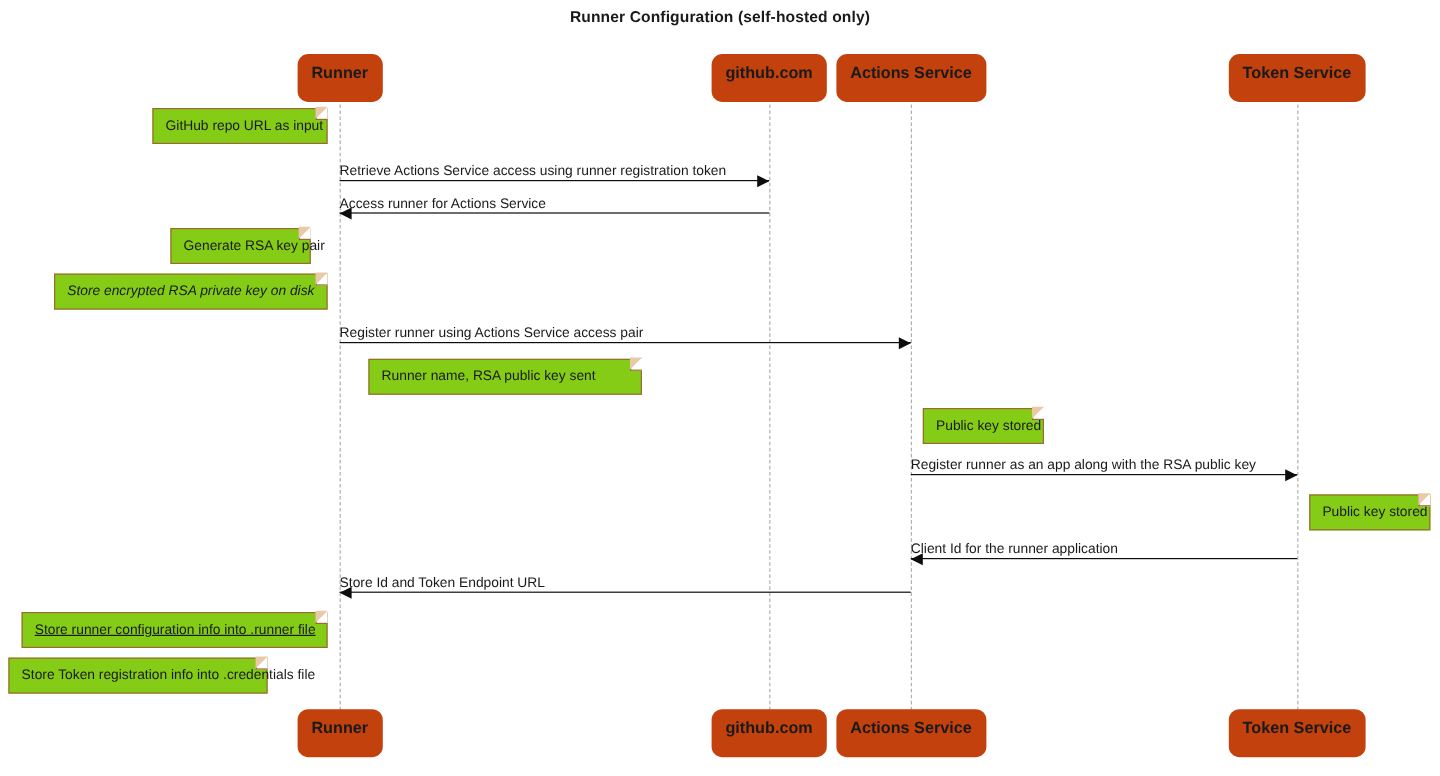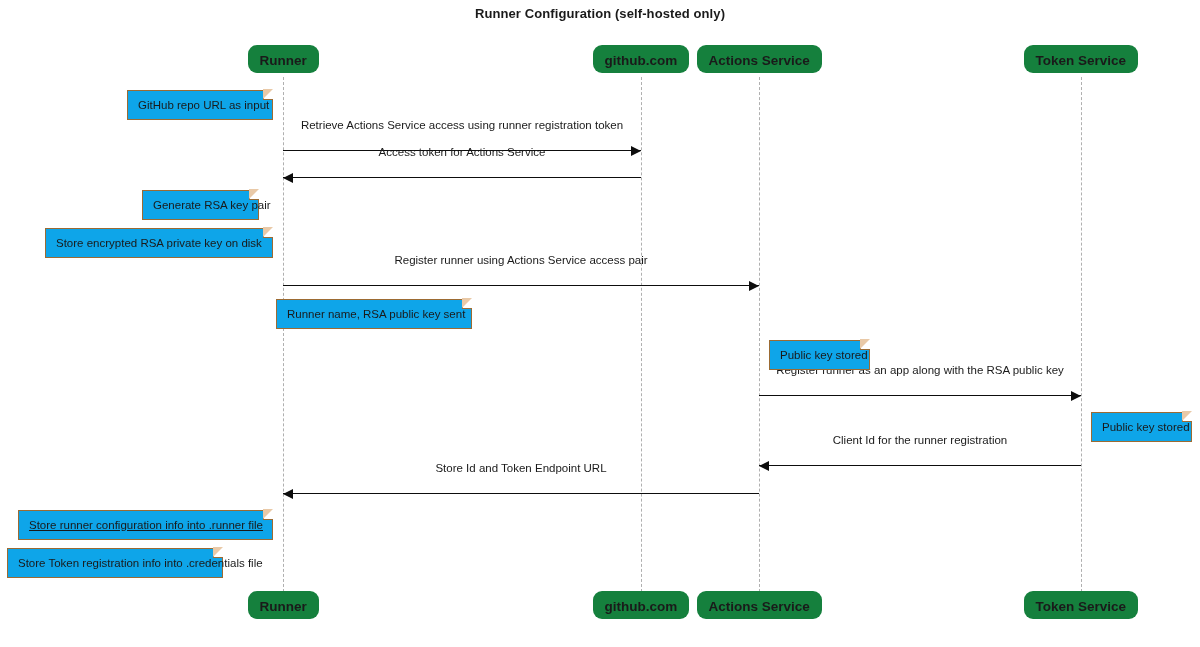--- a/index.html
+++ b/index.html
@@ -30,36 +30,36 @@
     color: #1a1a1a;
     letter-spacing: 0.1px;
   }
   .lifeline {
     position: absolute;
     width: 0;
     border-left: 1px dashed #b0b0b0;
   }
   .participant {
     position: absolute;
-    height: 28px;
+    height: 40px;
     line-height: 32px;
-    background: #15803d;
+    background: #c2410c;
     border-radius: 9px;
     text-align: center;
     font-size: 13.5px;
     font-weight: bold;
     color: #1a1a1a;
     white-space: nowrap;
     box-sizing: border-box;
     padding: 0 12px;
   }
   .note {
     position: absolute;
     box-sizing: border-box;
-    background: #0ea5e9;
+    background: #84cc16;
     border: 1px solid #9c6b33;
     font-size: 11.5px;
     color: #1a1a1a;
     white-space: nowrap;
     height: 30px;
     line-height: 28px;
     padding: 0 10px;
   }
   .note .fold {
     position: absolute;
@@ -102,22 +102,22 @@
     border-bottom: 5px solid transparent;
   }
   .msg .head.right {
     border-left: 10px solid #0d0d0d;
   }
   .msg .head.left {
     border-right: 10px solid #0d0d0d;
   }
   .msg .label {
     position: absolute;
-    bottom: 19px;
-    text-align: center;
+    bottom: 1px;
+    text-align: left;
     font-size: 11.5px;
     color: #1a1a1a;
     white-space: nowrap;
     width: 100%;
     left: 0;
   }
 </style>
 </head>
 <body>
 
@@ -145,47 +145,47 @@
     </div>
   <div id="messages">
       <div class="msg" style="left: 283px; top: 150px; width: 358px;">
         <div class="line" style="width: 358px;"></div>
         <div class="head right" style="left: 348px;"></div>
         <div class="label">Retrieve Actions Service access using runner registration token</div>
       </div>
       <div class="msg" style="left: 283px; top: 177px; width: 358px;">
         <div class="line" style="width: 358px;"></div>
         <div class="head left" style="left: 0px;"></div>
-        <div class="label">Access token for Actions Service</div>
+        <div class="label">Access runner for Actions Service</div>
       </div>
       <div class="msg" style="left: 283px; top: 285px; width: 476px;">
         <div class="line" style="width: 476px;"></div>
         <div class="head right" style="left: 466px;"></div>
         <div class="label">Register runner using Actions Service access pair</div>
       </div>
       <div class="msg" style="left: 759px; top: 395px; width: 322px;">
         <div class="line" style="width: 322px;"></div>
         <div class="head right" style="left: 312px;"></div>
         <div class="label">Register runner as an app along with the RSA public key</div>
       </div>
       <div class="msg" style="left: 759px; top: 465px; width: 322px;">
         <div class="line" style="width: 322px;"></div>
         <div class="head left" style="left: 0px;"></div>
-        <div class="label">Client Id for the runner registration</div>
+        <div class="label">Client Id for the runner application</div>
       </div>
       <div class="msg" style="left: 283px; top: 493px; width: 476px;">
         <div class="line" style="width: 476px;"></div>
         <div class="head left" style="left: 0px;"></div>
         <div class="label">Store Id and Token Endpoint URL</div>
       </div>
     </div>
   <div id="notes">
       <div class="note" style="left: 127px; top: 90px; width: 146px;"><span>GitHub repo URL as input</span><span class="fold"></span></div>
       <div class="note" style="left: 142px; top: 190px; width: 117px;"><span>Generate RSA key pair</span><span class="fold"></span></div>
-      <div class="note" style="left: 45px; top: 228px; width: 228px;"><span>Store encrypted RSA private key on disk</span><span class="fold"></span></div>
-      <div class="note" style="left: 276px; top: 299px; width: 196px;"><span>Runner name, RSA public key sent</span><span class="fold"></span></div>
+      <div class="note" style="left: 45px; top: 228px; width: 228px; font-style: italic;"><span>Store encrypted RSA private key on disk</span><span class="fold"></span></div>
+      <div class="note" style="left: 307px; top: 299px; width: 228px;"><span>Runner name, RSA public key sent</span><span class="fold"></span></div>
       <div class="note" style="left: 769px; top: 340px; width: 101px;"><span>Public key stored</span><span class="fold"></span></div>
       <div class="note" style="left: 1091px; top: 412px; width: 101px;"><span>Public key stored</span><span class="fold"></span></div>
       <div class="note" style="left: 18px; top: 510px; width: 255px; text-decoration: underline;"><span>Store runner configuration info into .runner file</span><span class="fold"></span></div>
       <div class="note" style="left: 7px; top: 548px; width: 216px;"><span>Store Token registration info into .credentials file</span><span class="fold"></span></div>
     </div>
 
 </div>
 
 </body></html>

